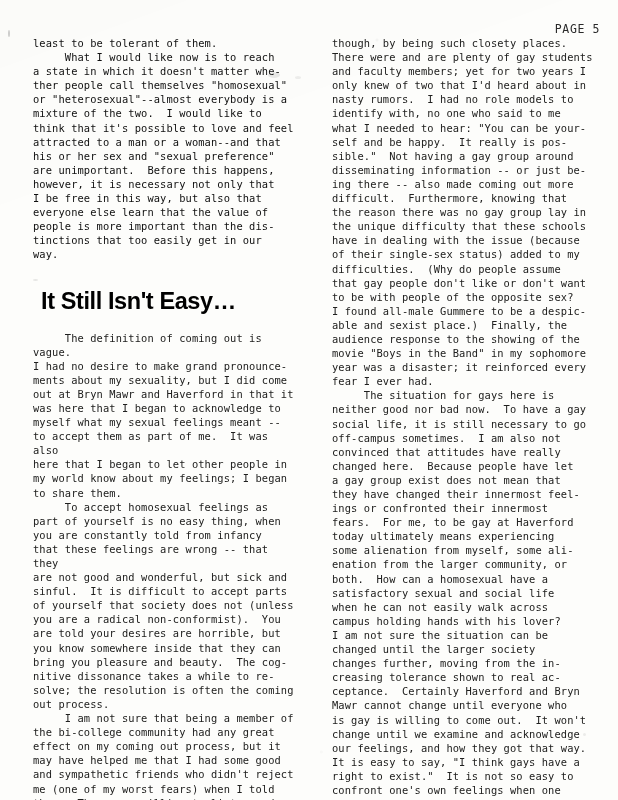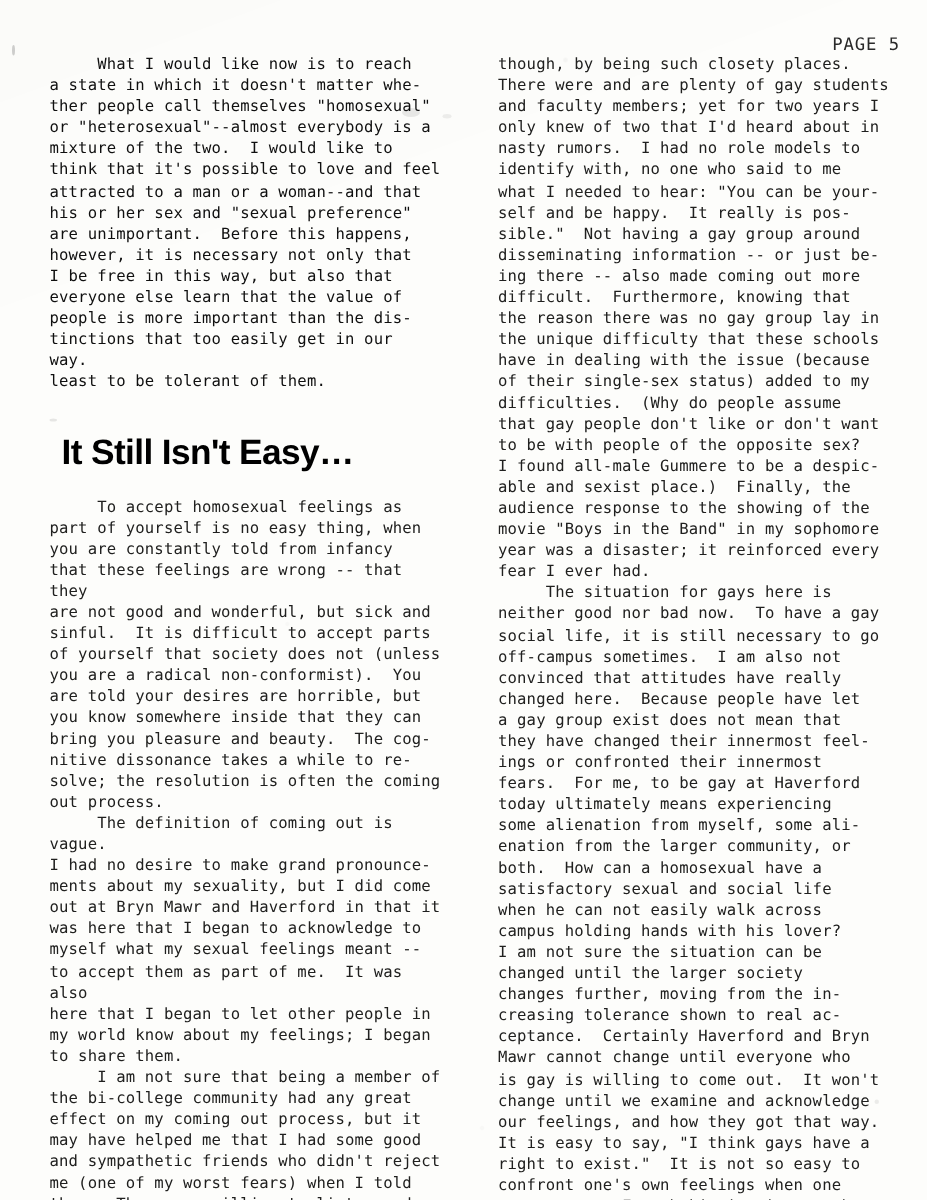--- a/index.html
+++ b/index.html
@@ -103,63 +103,63 @@
   <div class="speck" style="left:268px;top:72px;width:12px;height:6px;opacity:.45;"></div>
   <div class="speck" style="left:295px;top:76px;width:6px;height:3px;opacity:.35;"></div>
   <div class="speck" style="left:33px;top:279px;width:5px;height:2px;opacity:.5;"></div>
   <div class="speck" style="left:583px;top:733px;width:3px;height:3px;opacity:.4;"></div>
 
   <div class="page-header">PAGE 5</div>
 
   <div class="columns">
 
     <div class="col col-left">
+      <p class="para ink-strong">least to be tolerant of them.</p>
       <p class="para ink-strong">     What I would like now is to reach
 a state in which it doesn't matter whe-
 ther people call themselves "homosexual"
 or "heterosexual"--almost everybody is a
 mixture of the two.  I would like to
 think that it's possible to love and feel
 attracted to a man or a woman--and that
 his or her sex and "sexual preference"
 are unimportant.  Before this happens,
 however, it is necessary not only that
 I be free in this way, but also that
 everyone else learn that the value of
 people is more important than the dis-
 tinctions that too easily get in our
 way.</p>
-      <p class="para ink-strong">least to be tolerant of them.</p>
 
       <h1 class="headline">It Still Isn't Easy…</h1>
 
+      <p class="para ink-mid">     The definition of coming out is vague.
+I had no desire to make grand pronounce-
+ments about my sexuality, but I did come
+out at Bryn Mawr and Haverford in that it
+was here that I began to acknowledge to
+myself what my sexual feelings meant --
+to accept them as part of me.  It was also
+here that I began to let other people in
+my world know about my feelings; I began
+to share them.</p>
       <p class="para ink-mid">     To accept homosexual feelings as
 part of yourself is no easy thing, when
 you are constantly told from infancy
 that these feelings are wrong -- that they
 are not good and wonderful, but sick and
 sinful.  It is difficult to accept parts
 of yourself that society does not (unless
 you are a radical non-conformist).  You
 are told your desires are horrible, but
 you know somewhere inside that they can
 bring you pleasure and beauty.  The cog-
 nitive dissonance takes a while to re-
 solve; the resolution is often the coming
 out process.</p>
-      <p class="para ink-mid">     The definition of coming out is vague.
-I had no desire to make grand pronounce-
-ments about my sexuality, but I did come
-out at Bryn Mawr and Haverford in that it
-was here that I began to acknowledge to
-myself what my sexual feelings meant --
-to accept them as part of me.  It was also
-here that I began to let other people in
-my world know about my feelings; I began
-to share them.</p>
       <p class="para ink-mid">     I am not sure that being a member of
 the bi-college community had any great
 effect on my coming out process, but it
 may have helped me that I had some good
 and sympathetic friends who didn't reject
 me (one of my worst fears) when I told
 them.  They were willing to listen and un-
 derstand as much as they could.  Wouldn't
 I have had similar friends elsewhere?
 Yes -- and I did.  Nevertheless, knowing

